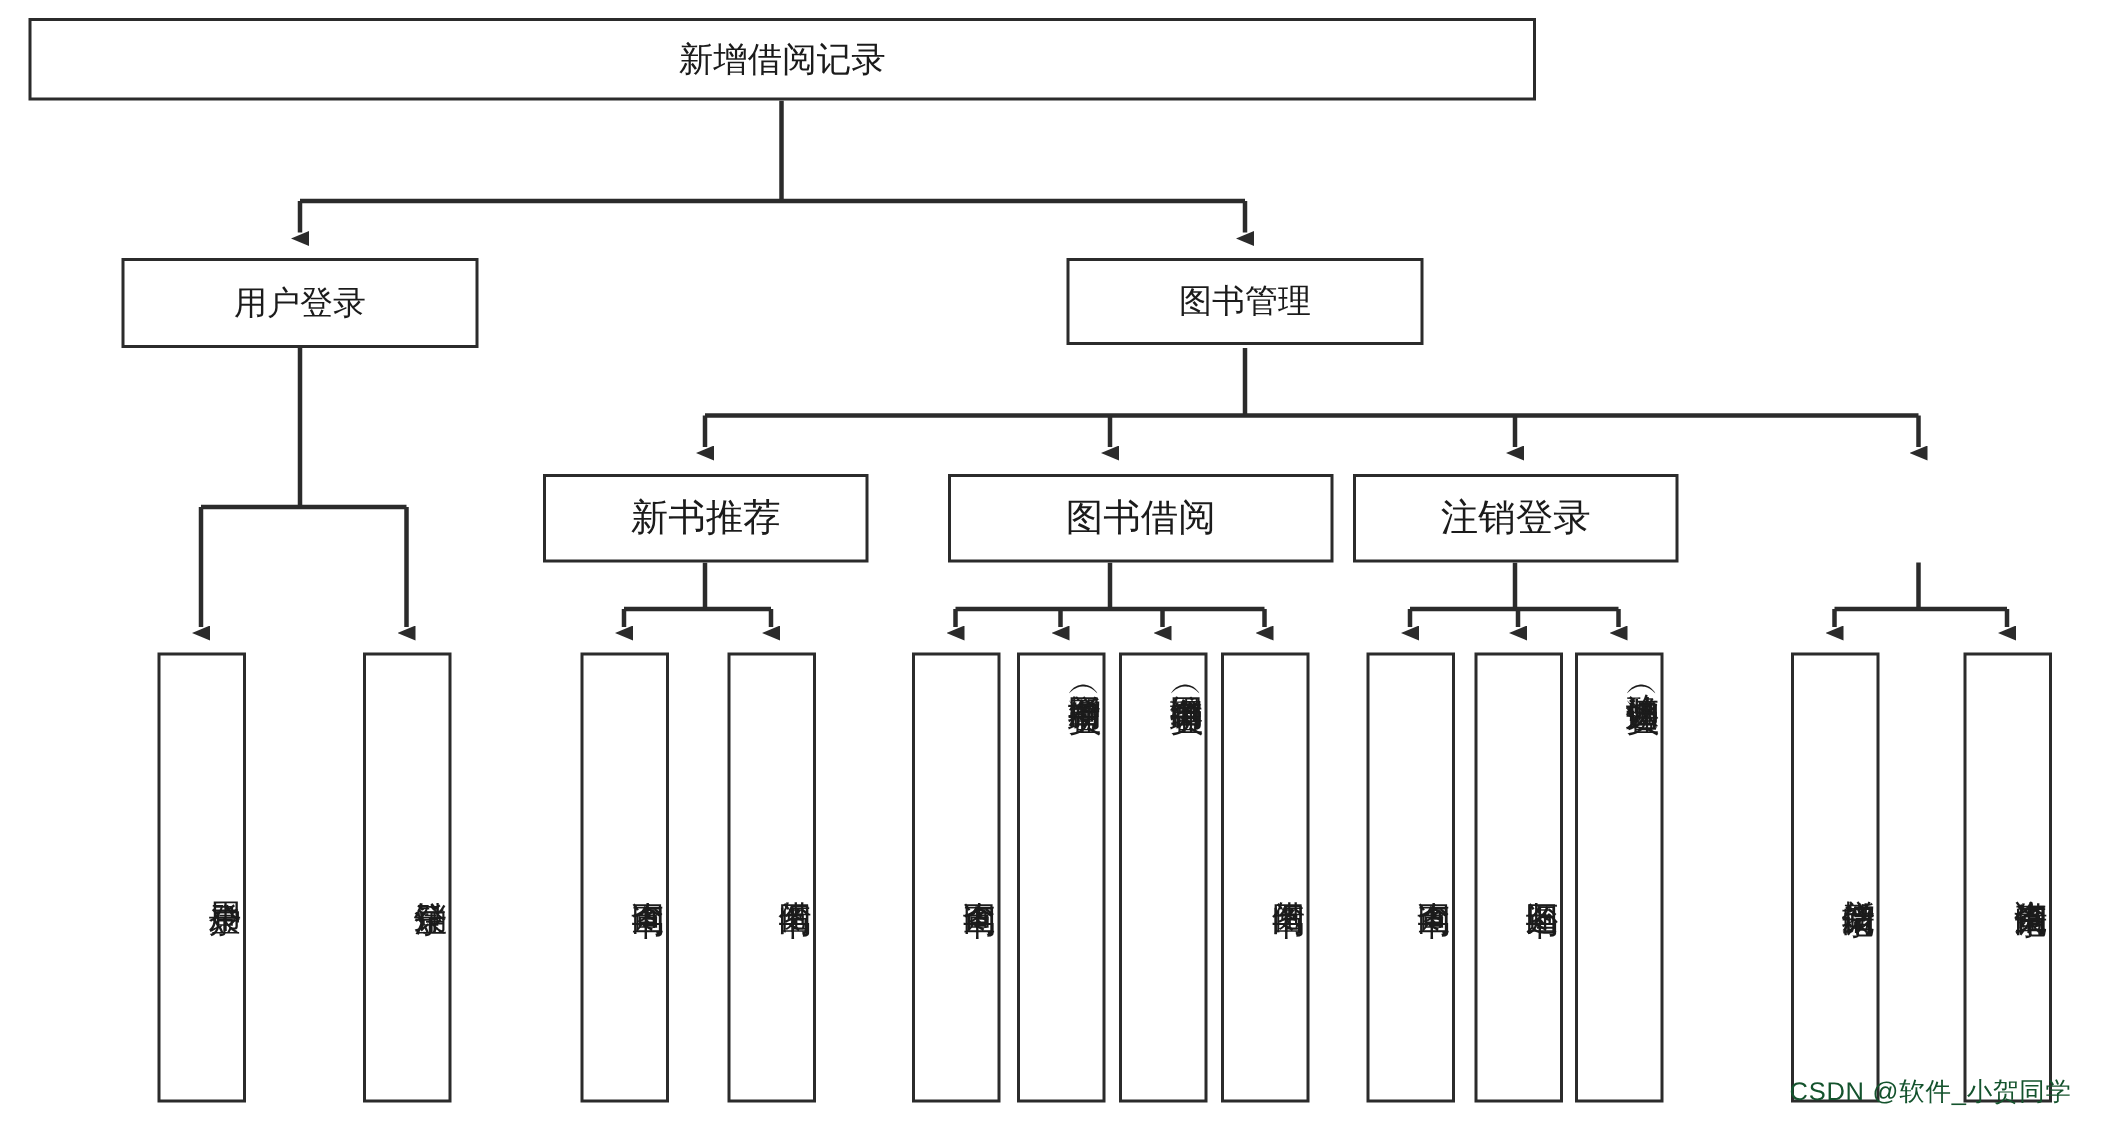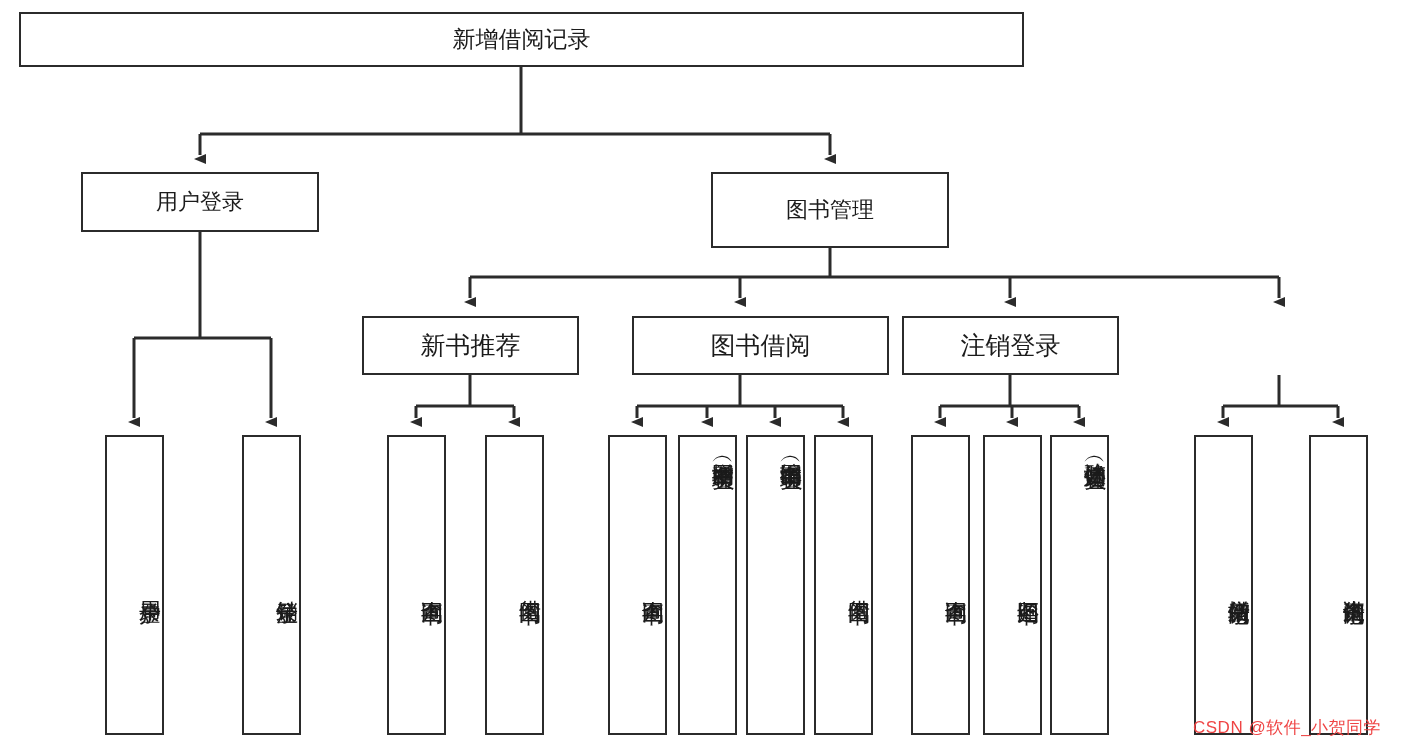--- a/index.html
+++ b/index.html
@@ -140,21 +140,21 @@
     </g>
   </svg>
 
   <div class="node root" id="node-root" style="left: 19px; top: 12px; width: 1005px; height: 55px;">
     <span>新增借阅记录</span>
   </div>
 
   <div class="node lvl2" id="node-l2-0" style="left: 81px; top: 172px; width: 238px; height: 60px;">
     <span>用户登录</span>
   </div>
-  <div class="node lvl2" id="node-l2-1" style="left: 711px; top: 172px; width: 238px; height: 76px;">
+  <div class="node lvl2" id="node-l2-1" style="left: 711px; top: 172px; width: 238px; height: 58px;">
     <span>图书管理</span>
   </div>
 
   <div class="node lvl3" id="node-l3-0" style="left: 362px; top: 316px; width: 217px; height: 59px;">
     <span>新书推荐</span>
   </div>
   <div class="node lvl3" id="node-l3-1" style="left: 632px; top: 316px; width: 257px; height: 59px;">
     <span>图书借阅</span>
   </div>
   <div class="node lvl3" id="node-l3-2" style="left: 902px; top: 316px; width: 217px; height: 59px;">
@@ -194,15 +194,15 @@
   <div class="leaf top" id="leaf-10" style="left: 1050px; top: 435px; width: 59px; height: 300px;">
     <span class="vtext">确认归还（管理员）</span>
   </div>
   <div class="leaf center" id="leaf-11" style="left: 1194px; top: 435px; width: 59px; height: 300px;">
     <span class="vtext">新增借阅记录</span>
   </div>
   <div class="leaf center" id="leaf-12" style="left: 1309px; top: 435px; width: 59px; height: 300px;">
     <span class="vtext">查询借阅记录</span>
   </div>
 
-  <div class="watermark" style="left: 1193px; top: 716px; color: #ef4444;">CSDN @软件_小贺同学</div>
+  <div class="watermark" style="left: 1193px; top: 716px; color: #14532d;">CSDN @软件_小贺同学</div>
 
 </div>
 
 </body></html>

